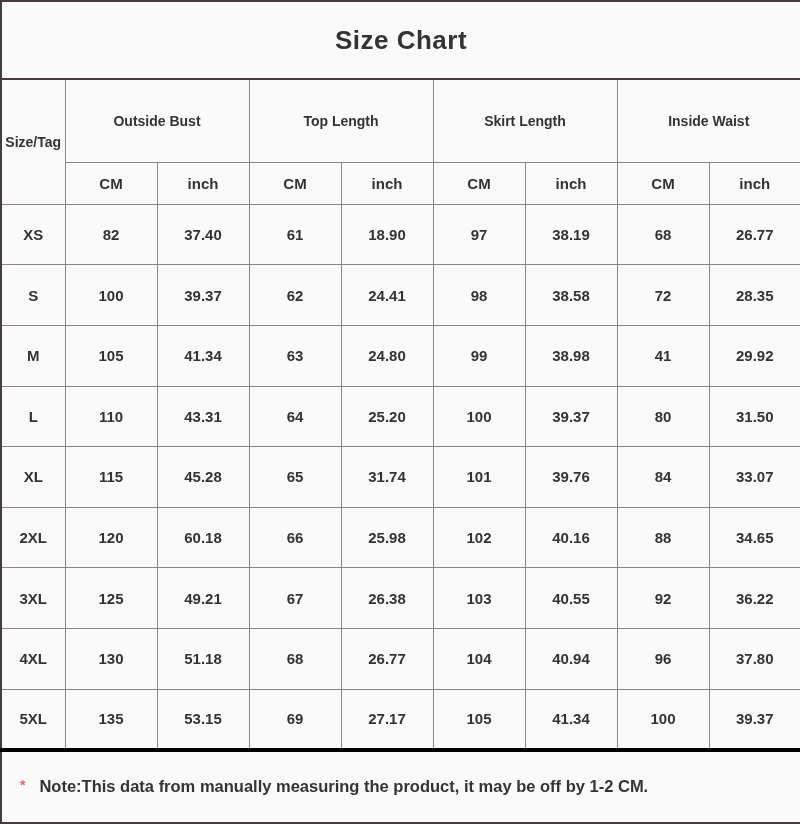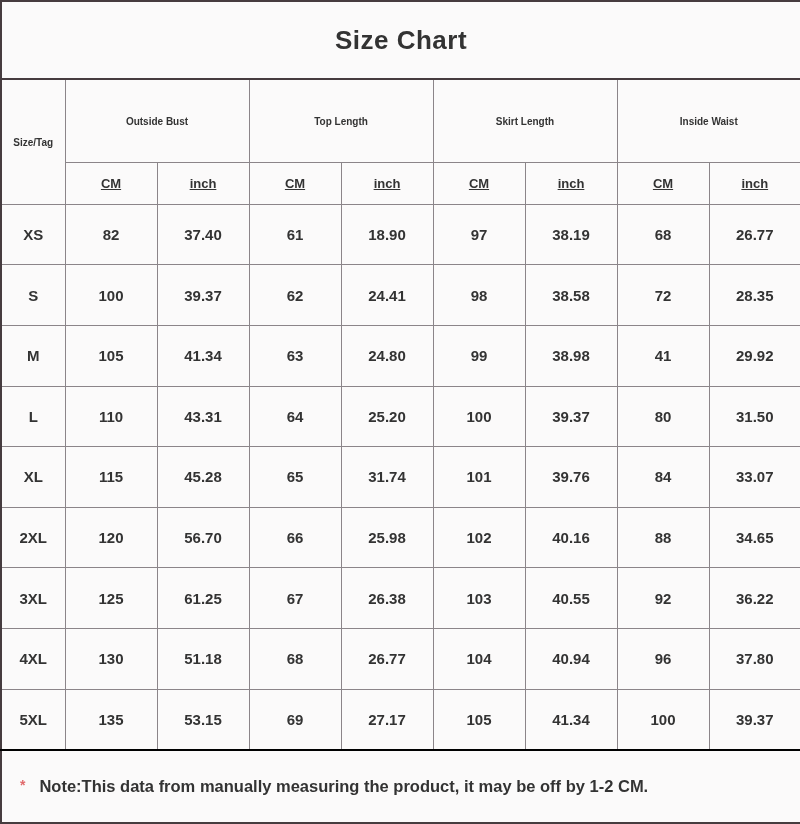--- a/index.html
+++ b/index.html
@@ -29,29 +29,29 @@
     font-weight: bold;
     color: #333333;
   }
   tr.title-row { height: 62px; }
   tr.title-row td {
     font-size: 26px;
     letter-spacing: 0.5px;
     border-bottom: 2px solid #463c3f;
   }
   tr.group-row { height: 66px; }
-  tr.group-row td { font-size: 10px; }
+  tr.group-row td { font-size: 14px; }
   tr.unit-row { height: 33px; }
-  tr.unit-row td { font-size: 13px; text-decoration: underline; }
+  tr.unit-row td { font-size: 15px; }
   tr.data-row { height: 48px; }
   tr.data-row td { font-size: 15px; }
   td.corner-cell { font-size: 15px; padding: 0 1px; margin-left: 36px; }
   tr.note-row { height: 58px; }
   tr.note-row td.note-cell {
-    border-top: 2px solid #000000;
+    border-top: 4px solid #000000;
     text-align: left;
     font-size: 16.5px;
     padding: 0 10px 0 18px;
     white-space: nowrap;
   }
   .note-asterisk {
     color: #e0696b;
     font-size: 14px;
     margin-right: 14px;
     vertical-align: 2px;
@@ -150,32 +150,32 @@
         <td>65</td>
         <td>31.74</td>
         <td>101</td>
         <td>39.76</td>
         <td>84</td>
         <td>33.07</td>
       </tr>
       <tr class="data-row">
         <td>2XL</td>
         <td>120</td>
-        <td>56.70</td>
+        <td>60.18</td>
         <td>66</td>
         <td>25.98</td>
         <td>102</td>
         <td>40.16</td>
         <td>88</td>
         <td>34.65</td>
       </tr>
       <tr class="data-row">
         <td>3XL</td>
         <td>125</td>
-        <td>61.25</td>
+        <td>49.21</td>
         <td>67</td>
         <td>26.38</td>
         <td>103</td>
         <td>40.55</td>
         <td>92</td>
         <td>36.22</td>
       </tr>
       <tr class="data-row">
         <td>4XL</td>
         <td>130</td>

